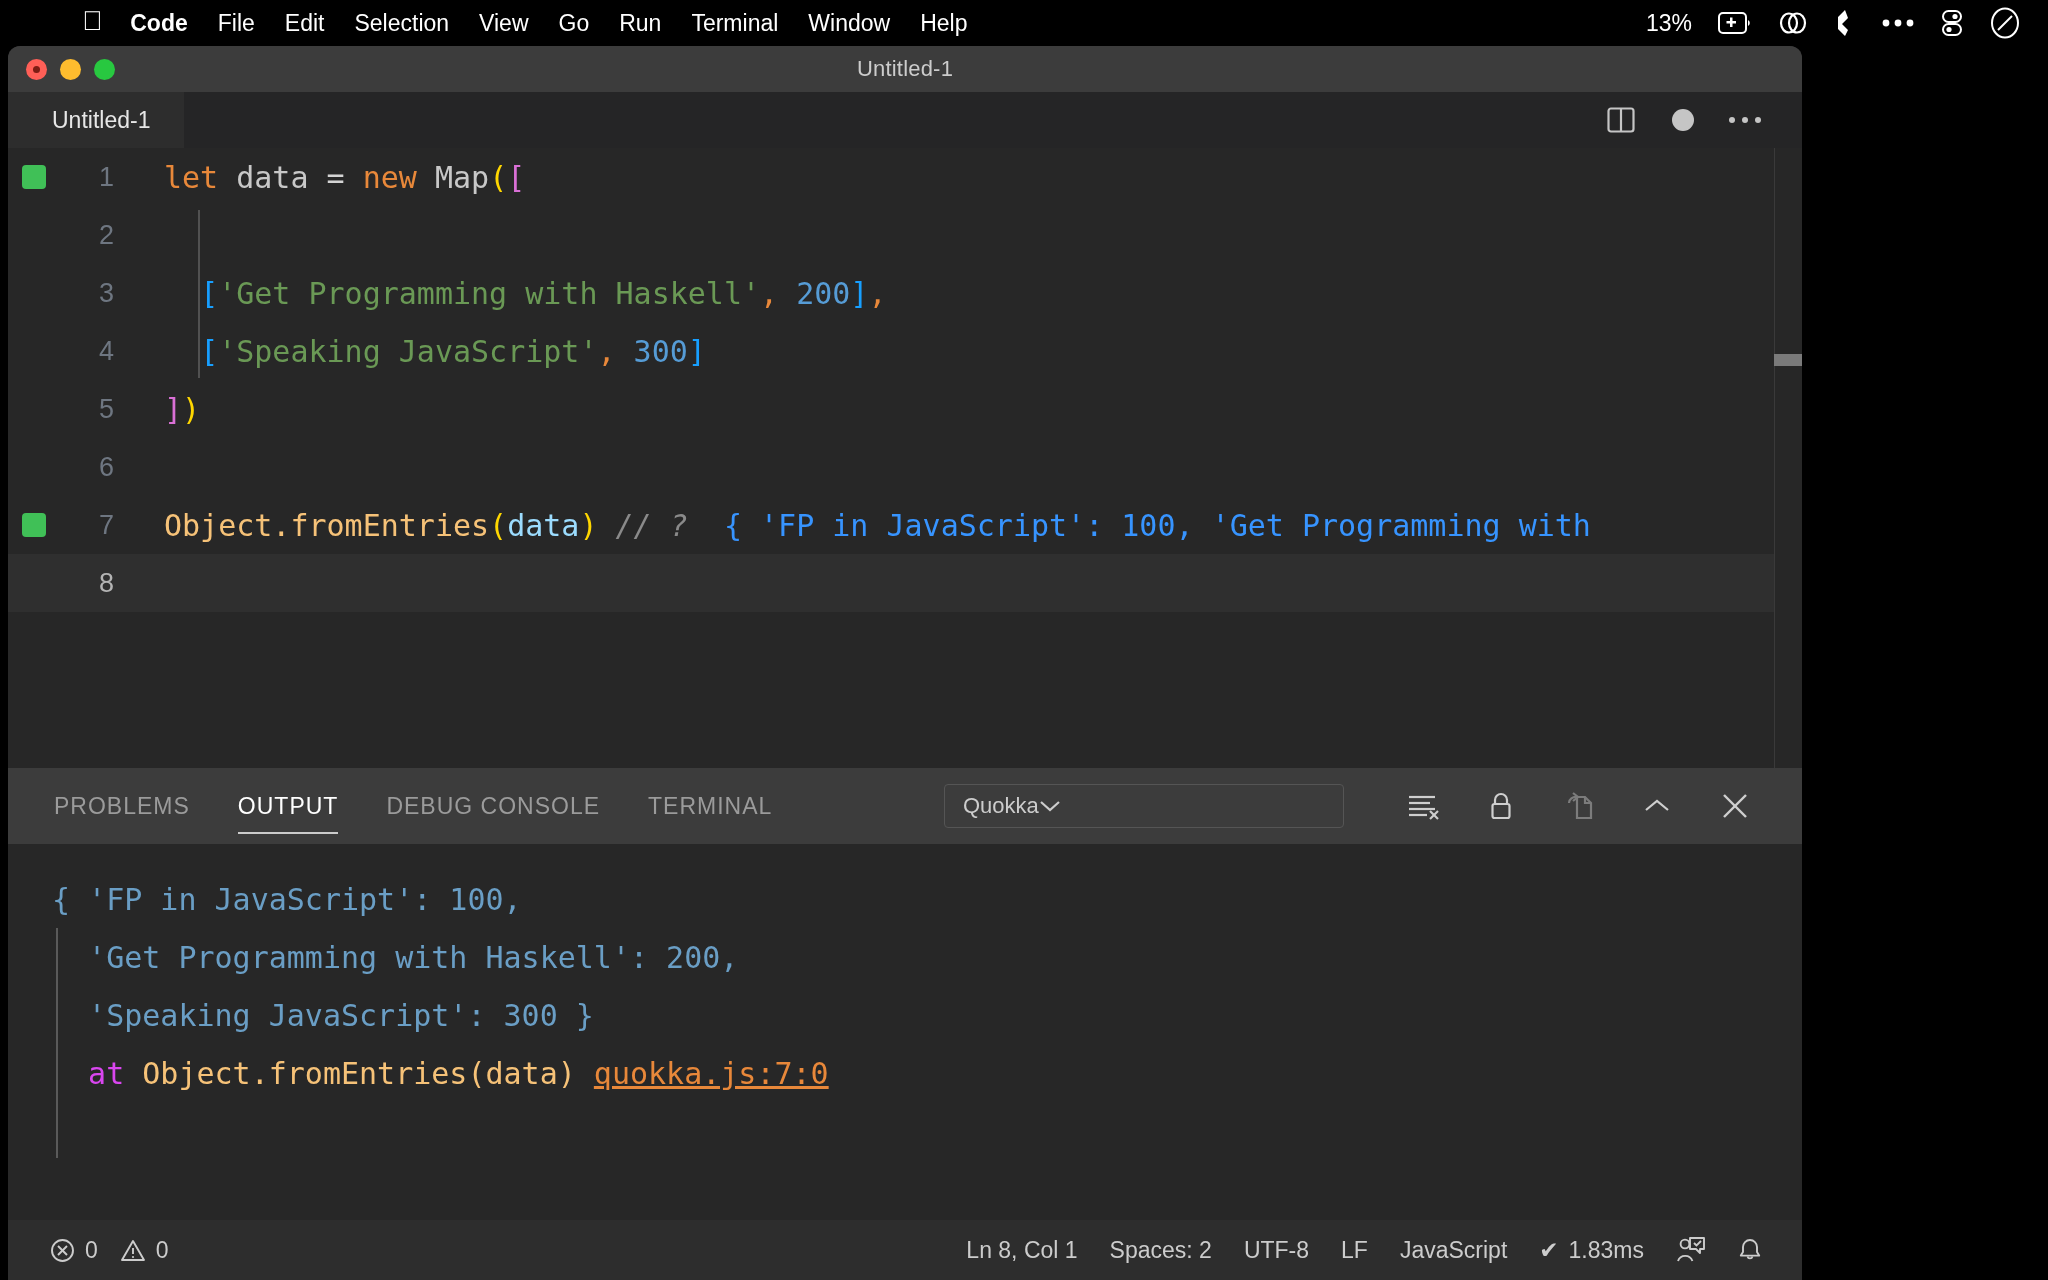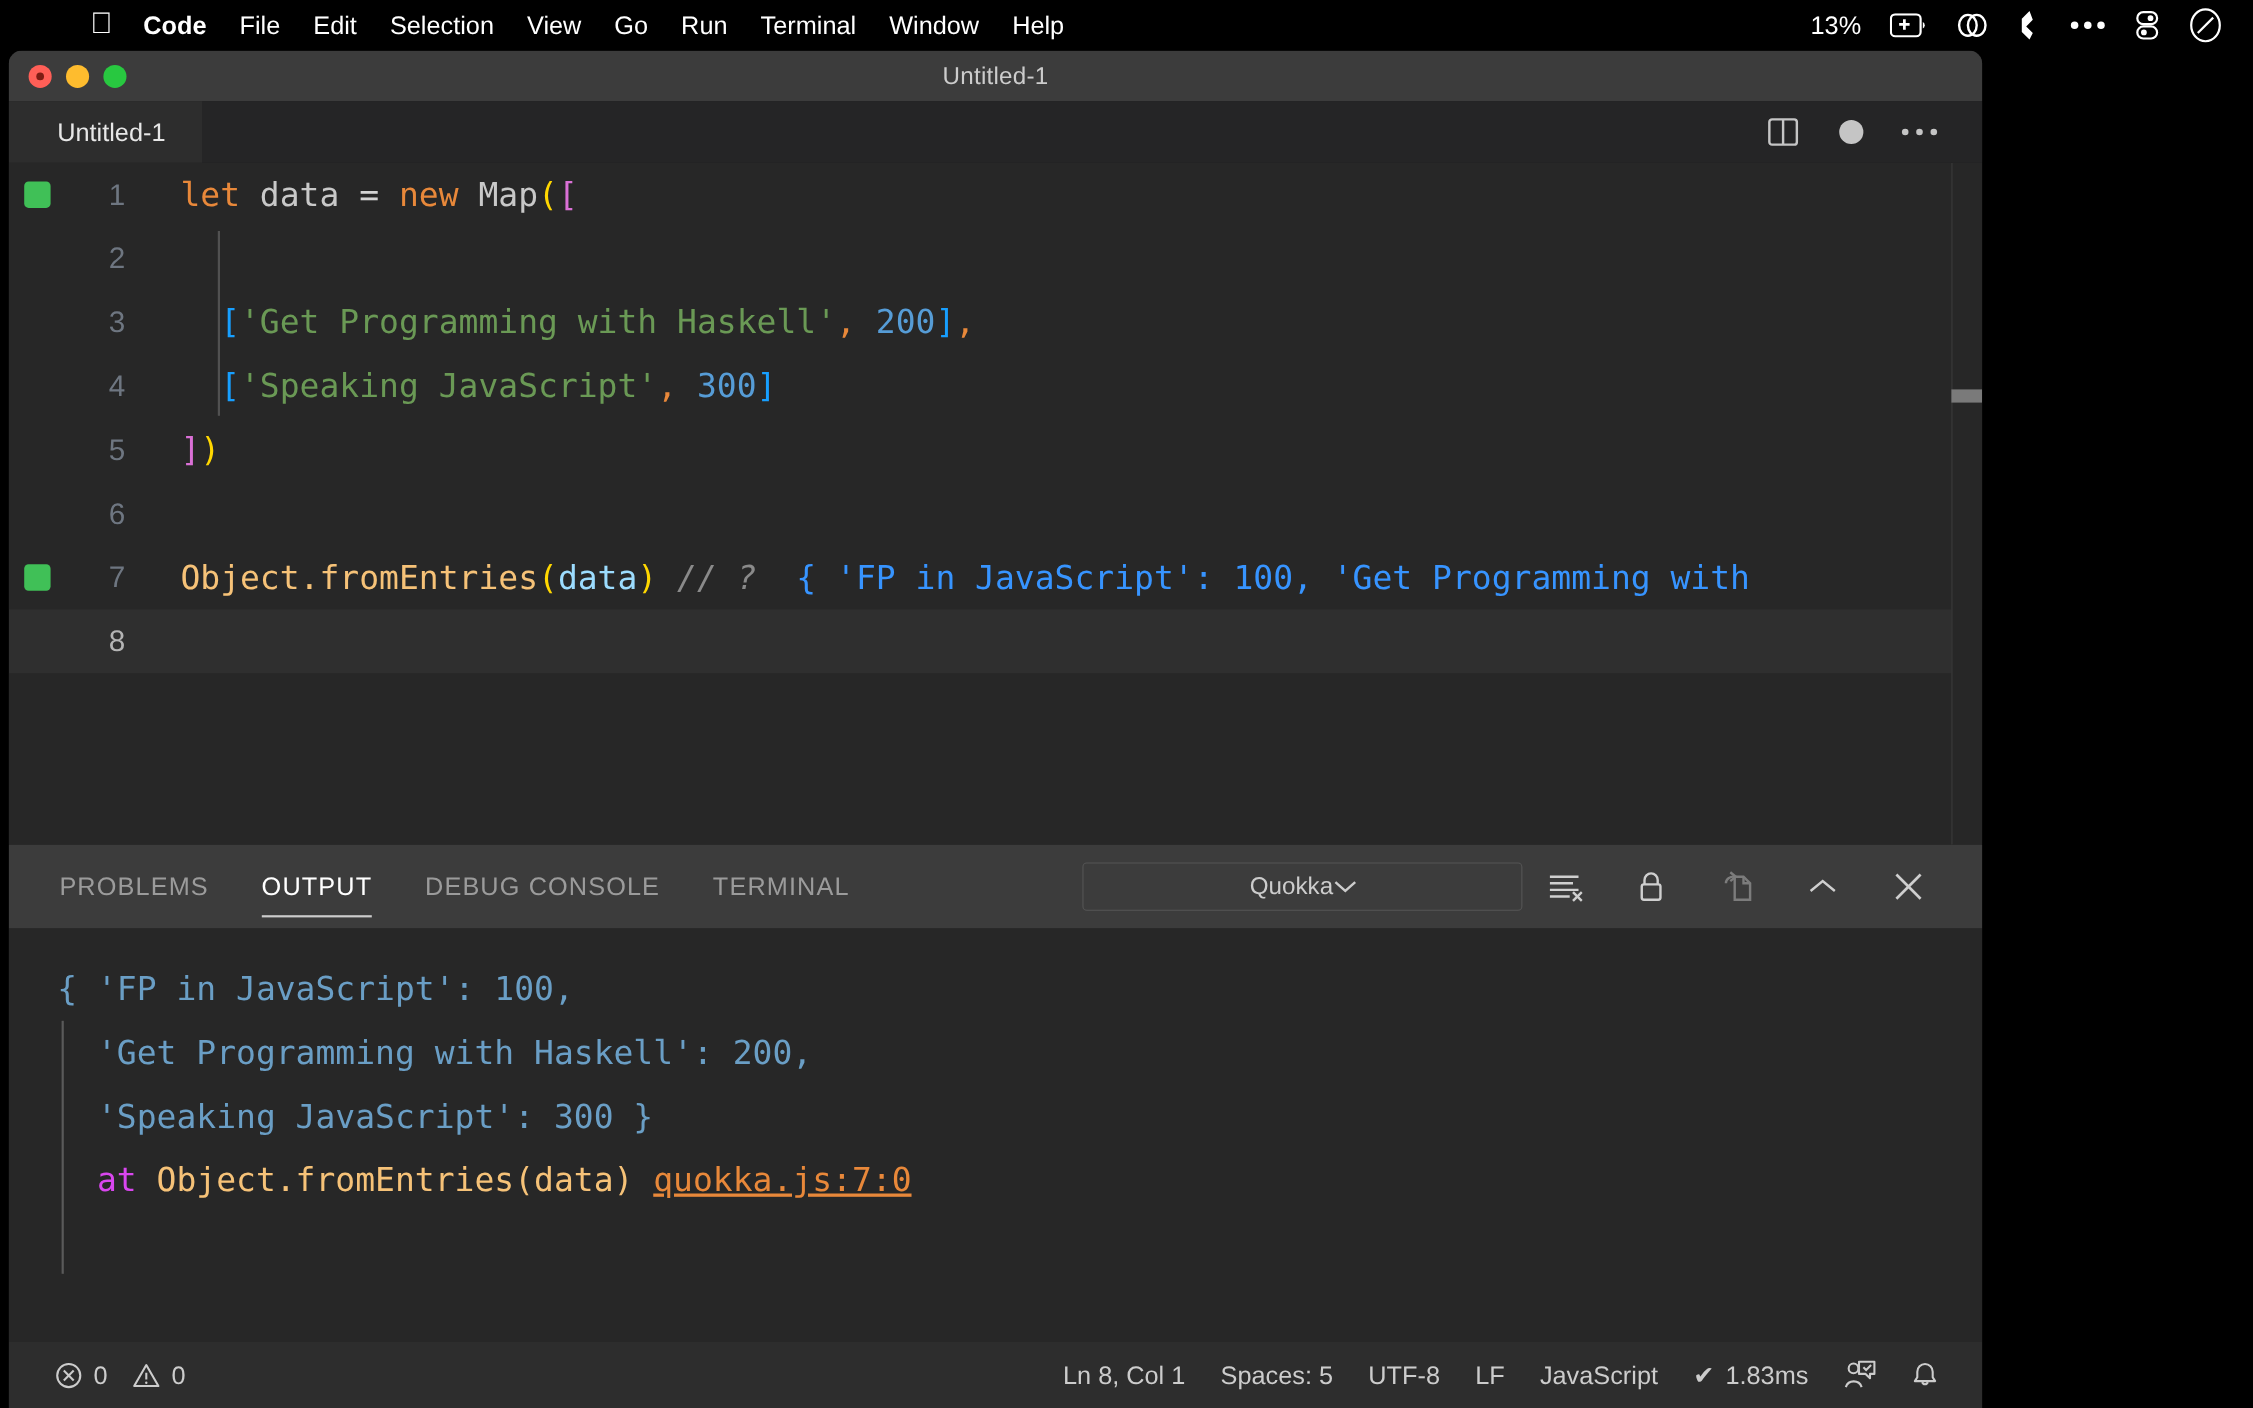--- a/index.html
+++ b/index.html
@@ -169,23 +169,24 @@
   .ptab.active { color: #ffffff; }
   .ptab.active::after {
     content: ""; position: absolute; left: 0; right: 0; bottom: 10px;
     height: 2px; background: #cccccc;
   }
   #panel-head .pspacer { flex: 1 1 auto; }
   #out-select {
     width: 400px; height: 44px;
     background: #3c3c3c; border: 1px solid #555;
     border-radius: 4px;
-    display: flex; align-items: center; justify-content: center;
+    display: flex; align-items: center; justify-content: flex-start;
     padding: 0 16px 0 18px;
     color: #cccccc; font-size: 22px;
+    margin-right: 40px;
   }
   #panel-actions { display: flex; align-items: center; padding-right: 28px; }
   .pa { width: 78px; height: 76px; display: flex; align-items: center; justify-content: center; }
 
   #panel-body {
     height: 376px; position: relative;
     background: #272727;
     padding: 26px 0 0 44px;
     overflow: hidden;
   }
@@ -476,21 +477,21 @@
           </svg>
         </span>
         <span>0</span>
       </div>
     </div>
 
     <div class="sspacer"></div>
 
     <div class="sgroup" id="sb-right">
       <div class="sitem">Ln 8, Col 1</div>
-      <div class="sitem">Spaces: 5</div>
+      <div class="sitem">Spaces: 2</div>
       <div class="sitem">UTF-8</div>
       <div class="sitem">LF</div>
       <div class="sitem">JavaScript</div>
       <div class="sitem">
         <span>✔</span>
         <span>1.83ms</span>
       </div>
       <div class="sitem">
         <span>
           <svg class="sb-svg" width="30" height="28" viewBox="0 0 30 28">

